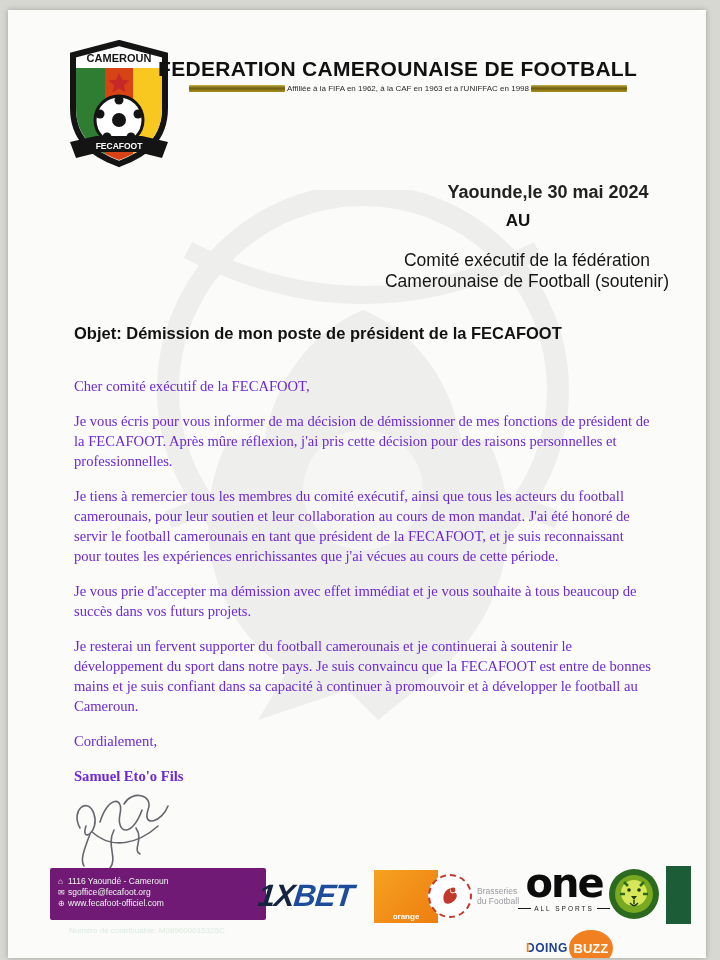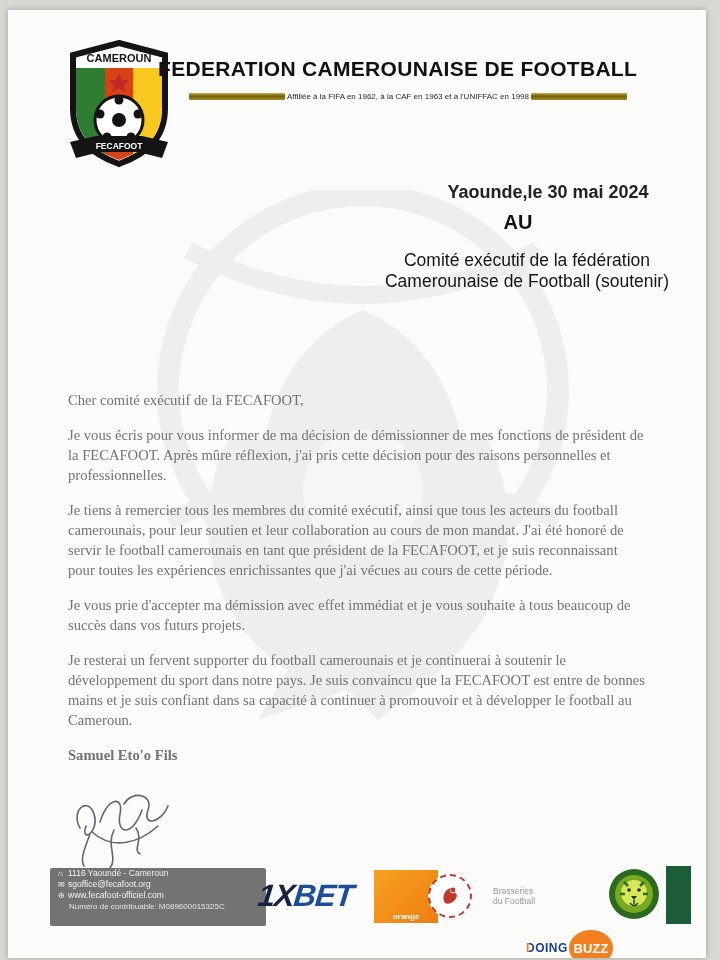--- a/index.html
+++ b/index.html
@@ -4,54 +4,54 @@
 <style>
   html,body{margin:0;padding:0;}
   body{width:720px;height:960px;background:#c9c9c5;font-family:"Liberation Sans",sans-serif;position:relative;overflow:hidden;}
   .photo{position:absolute;inset:0;background:#d8d8d3;}
   .page{position:absolute;left:8px;top:10px;width:698px;height:948px;background:#fbfbfa;box-shadow:0 0 6px rgba(0,0,0,.25);overflow:hidden;}
 
   
   .logo{position:absolute;left:58px;top:30px;width:106px;height:128px;}
   .titles{position:absolute;left:150px;top:46px;width:500px;text-align:left;}
   .title-line{font-weight:bold;color:#111;font-size:21px;letter-spacing:.3px;line-height:26px;white-space:nowrap;}
-  .affil-row{margin-top:10px;display:flex;align-items:center;justify-content:center;gap:2px;}
+  .affil-row{margin-top:2px;display:flex;align-items:center;justify-content:center;gap:2px;}
   .gold-bar{width:96px;height:7px;background:linear-gradient(180deg,#c8b34a 0%,#6e5d10 45%,#a98f1e 100%);border-radius:1px;flex:0 0 auto;}
   .affil-text{font-size:8px;color:#2b2b2b;white-space:nowrap;}
 
   
   .watermark{position:absolute;left:60px;top:180px;width:590px;height:570px;opacity:.055;pointer-events:none;}
 
   
   .date-line{position:absolute;top:172px;left:390px;width:300px;text-align:center;font-size:18px;font-weight:600;color:#222;}
-  .au-line{position:absolute;top:201px;left:350px;width:320px;text-align:center;font-size:20px;font-weight:bold;color:#111;}
+  .au-line{position:absolute;top:201px;left:350px;width:320px;text-align:center;font-size:17px;font-weight:bold;color:#111;}
   .recipient{position:absolute;top:240px;left:324px;width:390px;text-align:center;font-size:17.5px;font-weight:normal;color:#151515;line-height:21px;}
   .subject{position:absolute;top:314px;left:66px;font-size:16.5px;font-weight:bold;color:#121212;}
 
   
-  .body-text{position:absolute;top:366px;left:60px;width:578px;font-family:"Liberation Serif",serif;font-size:14.6px;line-height:20px;color:#737373;margin-top:14px;}
+  .body-text{position:absolute;top:366px;left:66px;width:578px;font-family:"Liberation Serif",serif;font-size:14.6px;line-height:20px;color:#6d28d9;}
   .body-text p{margin:0 0 15px 0;}
   .closing{margin-top:18px;}
   .sig-name{margin-top:14px;font-weight:600;}
   .signature{position:absolute;left:58px;top:778px;width:130px;height:82px;}
 
   
-  .contact-box{position:absolute;left:42px;top:858px;width:216px;height:58px;background:#737373;border-radius:2px;color:#eef6ef;padding:0 8px;box-sizing:border-box;font-size:8.5px;line-height:11px;}
+  .contact-box{position:absolute;left:42px;top:858px;width:216px;height:52px;background:#701a75;border-radius:2px;color:#eef6ef;padding:8px 8px;box-sizing:border-box;font-size:8.5px;line-height:11px;}
   .contact-box .row{white-space:nowrap;overflow:hidden;}
   .contact-box .ic{display:inline-block;width:10px;font-size:8px;}
-  .tax{padding-left:11px;font-size:8px;color:#dcebdd;}
+  .tax{padding-left:11px;font-size:8px;color:#dcebdd;margin-top:16px;}
 
   .onexbet{position:absolute;left:250px;top:868px;font-style:italic;font-weight:900;font-size:31px;letter-spacing:-1px;transform:skewX(-6deg);}
   .onexbet .p1{color:#14233f;}
   .onexbet .p2{color:#1d4d9a;}
 
   .orange-logo{position:absolute;left:366px;top:860px;width:64px;height:53px;background:linear-gradient(135deg,#f6a21f,#ee7d12);display:flex;align-items:flex-end;justify-content:center;}
   .orange-logo span{color:#fff;font-size:8px;font-weight:bold;padding-bottom:2px;}
 
-  .brasseries{position:absolute;left:420px;top:864px;display:flex;align-items:center;gap:21px;}
+  .brasseries{position:absolute;left:420px;top:864px;display:flex;align-items:center;gap:5px;}
   .bras-circle{width:44px;height:44px;border-radius:50%;border:2px dashed #c0392b;display:flex;align-items:center;justify-content:center;background:#fff;box-sizing:border-box;}
   .bras-text{font-size:8.5px;color:#9a9aa0;line-height:10px;}
 
   .one-logo{position:absolute;left:510px;top:853px;width:92px;text-align:center;}
   .one-word{font-weight:900;font-size:40px;line-height:40px;color:#0c0c0c;letter-spacing:-2px;font-family:"DejaVu Sans",sans-serif;}
   .one-sub{margin-top:2px;font-size:6.5px;letter-spacing:2px;color:#1a1a1a;display:flex;align-items:center;gap:3px;}
   .one-sub::before,.one-sub::after{content:"";flex:1;border-top:1px solid #1a1a1a;}
 
   .lion-badge{position:absolute;left:600px;top:858px;width:52px;height:52px;}
   .green-rect{position:absolute;left:658px;top:856px;width:25px;height:58px;background:#1c5c36;}
@@ -107,27 +107,29 @@
       <span class="gold-bar"></span>
     </div>
   </div>
 
   <div class="date-line">Yaounde,le 30 mai 2024</div>
   <div class="au-line">AU</div>
   <div class="recipient">
     <div>Comité exécutif de la fédération</div>
     <div>Camerounaise de Football (soutenir)</div>
   </div>
+  <div class="subject">Objet: Démission de mon poste de président  de la FECAFOOT</div>
 
   <div class="body-text">
     <p>Cher comité exécutif de la FECAFOOT,</p>
     <p>Je vous écris pour vous informer de ma décision de démissionner de mes fonctions de président de la FECAFOOT. Après mûre réflexion, j'ai pris cette décision pour des raisons personnelles et professionnelles.</p>
     <p>Je tiens à remercier tous les membres du comité exécutif, ainsi que tous les acteurs du football camerounais, pour leur soutien et leur collaboration au cours de mon mandat. J'ai été honoré de servir le football camerounais en tant que président de la FECAFOOT, et je suis reconnaissant pour toutes les expériences enrichissantes que j'ai vécues au cours de cette période.</p>
     <p>Je vous prie d'accepter ma démission avec effet immédiat et je vous souhaite à tous beaucoup de succès dans vos futurs projets.</p>
     <p>Je resterai un fervent supporter du football camerounais et je continuerai à soutenir le développement du sport dans notre pays. Je suis convaincu que la FECAFOOT est entre de bonnes mains et je suis confiant dans sa capacité à continuer à promouvoir et à développer le football au Cameroun.</p>
+    <p class="closing">Cordialement,</p>
     <p class="sig-name">Samuel Eto'o Fils</p>
   </div>
 
   <svg class="signature" viewBox="0 0 130 82" xmlns="http://www.w3.org/2000/svg">
     <g fill="none" stroke="#4c4c55" stroke-width="1.6" stroke-linecap="round" opacity=".85">
       <path d="M14 40 C4 22 22 8 28 26 C34 44 14 56 20 38"></path>
       <path d="M34 34 C42 8 58 8 54 26 C50 46 66 50 76 22"></path>
       <path d="M58 16 C66 2 88 6 82 22 C76 40 96 34 102 18"></path>
       <path d="M26 44 C46 62 72 56 92 38"></path>
       <path d="M24 46 C18 62 14 72 18 78"></path>
@@ -157,20 +159,24 @@
         <path d="M8 20 C4 14 8 6 14 5 C12 9 14 11 17 10 C20 9 21 14 18 17 C15 20 11 22 8 20 Z" fill="#c0392b"></path>
         <circle cx="16" cy="7" r="2.4" fill="#c0392b"></circle>
       </svg>
     </div>
     <div class="bras-text">
       <div>Brasseries</div>
       <div>du Football</div>
     </div>
   </div>
 
+  <div class="one-logo">
+    <div class="one-word">one</div>
+    <div class="one-sub">ALL SPORTS</div>
+  </div>
 
   <svg class="lion-badge" viewBox="0 0 52 52" xmlns="http://www.w3.org/2000/svg">
     <circle cx="26" cy="26" r="25" fill="#2c6a1f"></circle>
     <circle cx="26" cy="26" r="19" fill="#79a821"></circle>
     <circle cx="26" cy="25" r="13" fill="#d8e75a"></circle>
     <circle cx="21" cy="22" r="1.8" fill="#1d3a12"></circle>
     <circle cx="31" cy="22" r="1.8" fill="#1d3a12"></circle>
     <path d="M23 28 L29 28 L26 32 Z" fill="#1d3a12"></path>
     <path d="M26 32 V36 M22 35 Q26 40 30 35" stroke="#1d3a12" stroke-width="1.4" fill="none"></path>
     <path d="M16 14 L20 18 M36 14 L32 18 M12 26 L17 26 M40 26 L35 26" stroke="#2c6a1f" stroke-width="2.5"></path>

